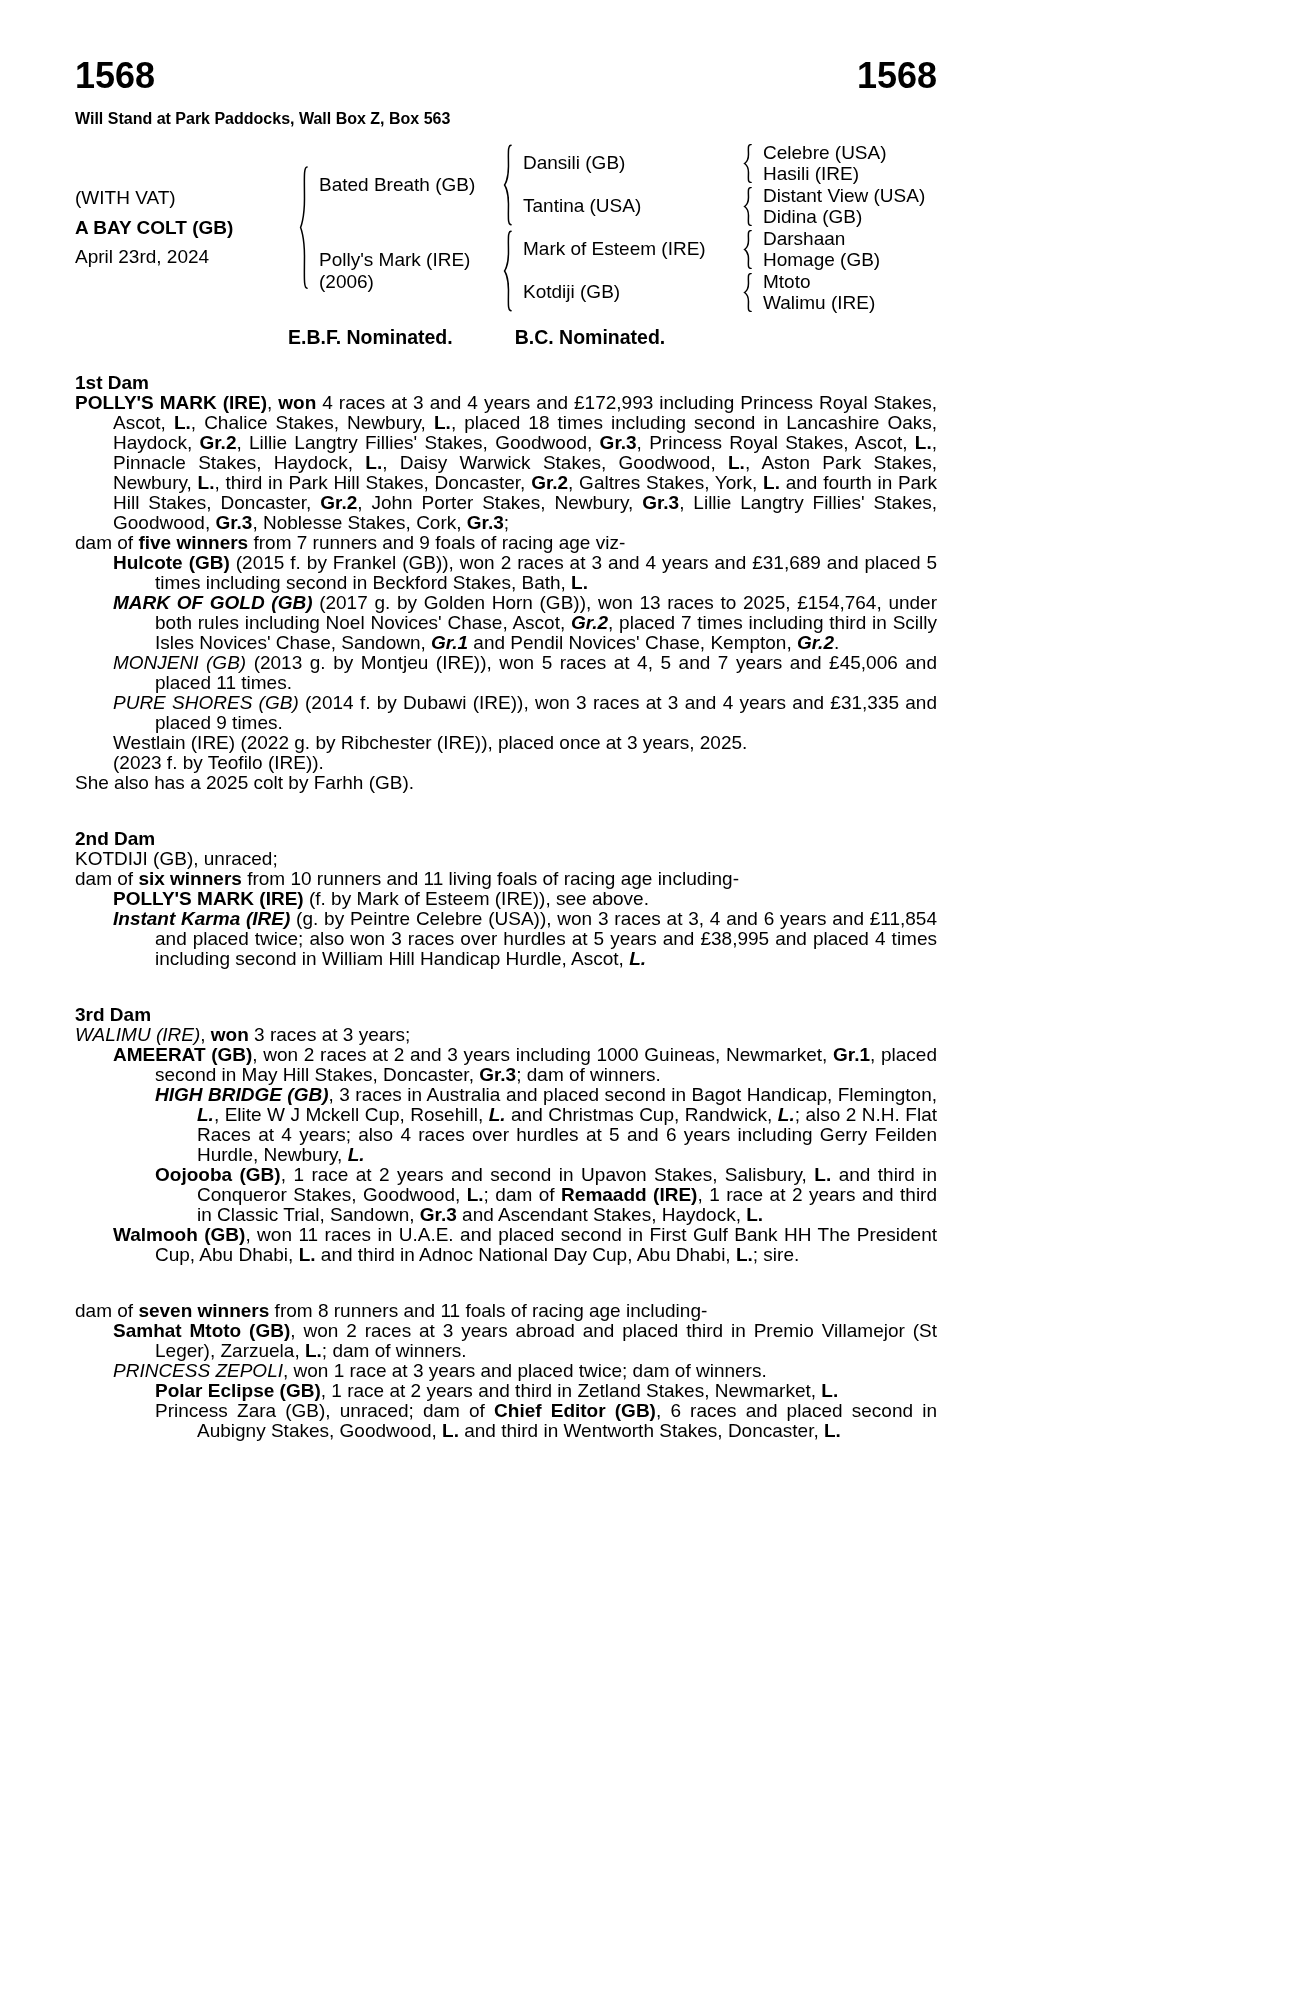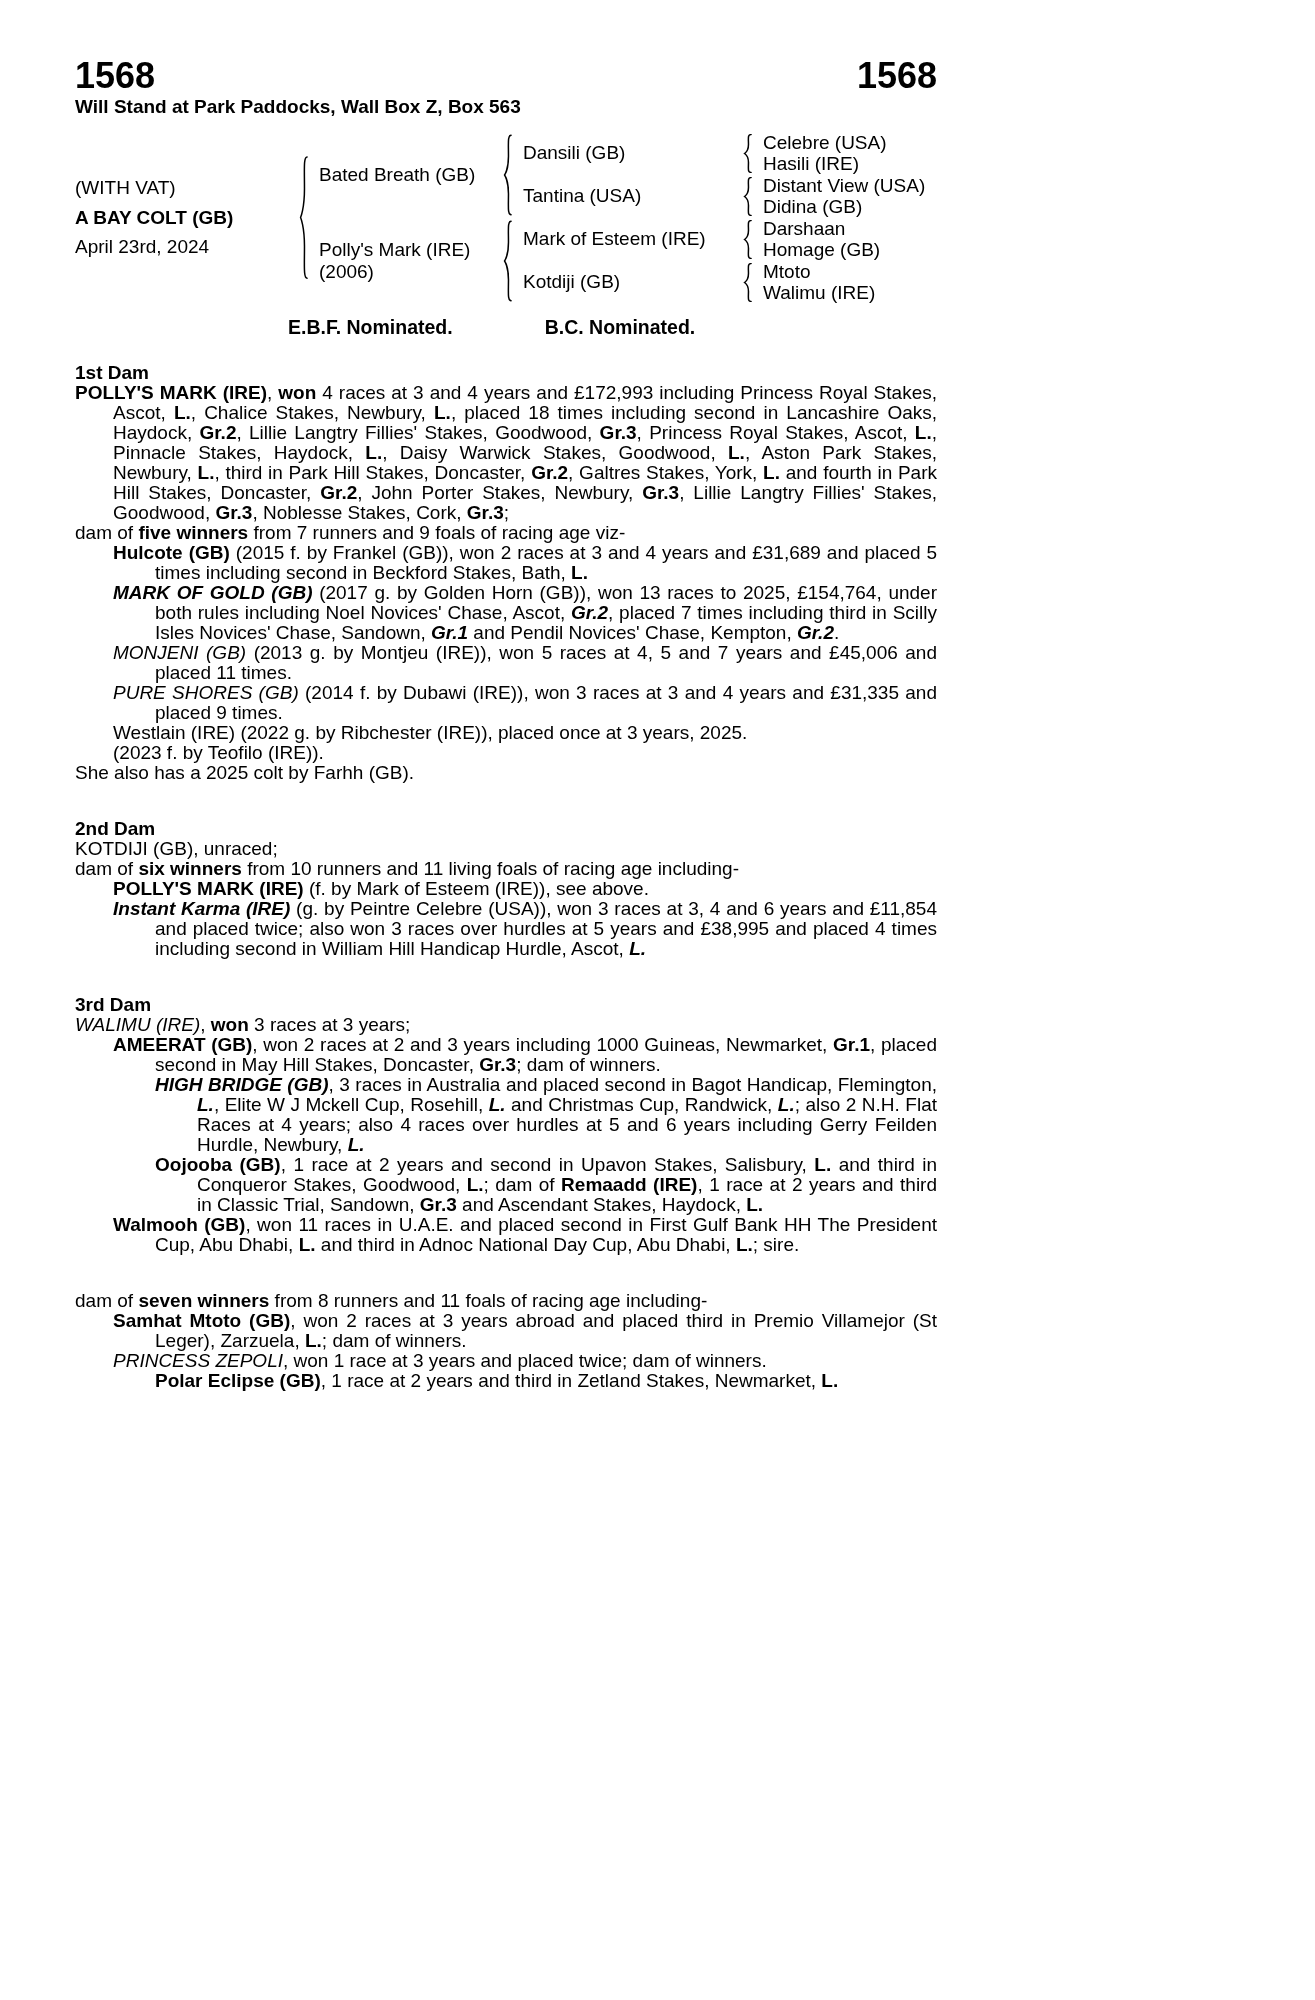--- a/index.html
+++ b/index.html
@@ -5,21 +5,21 @@
   html,body{margin:0;padding:0;}
   body{
     width:1315px;height:2000px;background:#ffffff;color:#000;
     font-family:"Liberation Sans","DejaVu Sans",sans-serif;
     overflow:hidden;
   }
   .page{width:862px;margin:0;padding:56px 0 0 75px;}
   .b{font-weight:bold;}
   .consignor{font-size:20px;font-weight:bold;font-style:italic;text-align:center;}
   .lot-row{display:flex;justify-content:space-between;font-size:36px;font-weight:bold;line-height:1.02;margin-top:2px;}
-  .stand-line{font-size:19px;font-weight:bold;margin-top:1px;}
+  .stand-line{font-size:16px;font-weight:bold;margin-top:15px;}
 
   
   .pedigree{
     display:grid;
     grid-template-columns:222px 22px 182px 22px 218px 22px 1fr;
     grid-template-rows:repeat(8,21.5px);
     margin-top:14px;font-size:19px;
   }
   .ped-cell{display:flex;align-items:center;line-height:21.5px;white-space:nowrap;}
   .colt-info{grid-area:1/1/9/2;flex-direction:column;align-items:flex-start;justify-content:center;gap:8px;}
@@ -36,21 +36,21 @@
   .sd-brace{grid-area:3/6/5/7;}
   .ds-brace{grid-area:5/6/7/7;}
   .dd-brace{grid-area:7/6/9/7;}
   .g1{grid-area:1/7/2/8;} .g2{grid-area:2/7/3/8;}
   .g3{grid-area:3/7/4/8;} .g4{grid-area:4/7/5/8;}
   .g5{grid-area:5/7/6/8;} .g6{grid-area:6/7/7/8;}
   .g7{grid-area:7/7/8/8;} .g8{grid-area:8/7/9/8;}
   .brace{justify-content:flex-start;}
   .brace svg{width:13px;height:calc(100% - 4px);}
 
-  .nominations{display:flex;gap:92px;padding-left:213px;margin-top:12px;font-size:19.5px;}
+  .nominations{display:flex;gap:62px;padding-left:213px;margin-top:12px;font-size:19.5px;}
 
   
   .body-text{margin-top:24px;font-size:19px;line-height:20px;text-align:justify;}
   .dam-heading{font-weight:bold;}
   .spacer{height:36px;}
   .para{}
   .ind0{padding-left:38px;text-indent:-38px;}
   .ind1{padding-left:80px;text-indent:-42px;}
   .ind2{padding-left:122px;text-indent:-42px;}
   .seg-b{font-weight:bold;}
@@ -169,15 +169,16 @@
       <div class="para ind0"><span class="seg-i">WALIMU (IRE)</span><span>, </span><span class="seg-b">won</span><span> 3 races at 3 years;</span></div>
       <div class="para ind1"><span class="seg-b">AMEERAT (GB)</span><span>, won 2 races at 2 and 3 years including 1000 Guineas, Newmarket, </span><span class="seg-b">Gr.1</span><span>, placed second in May Hill Stakes, Doncaster, </span><span class="seg-b">Gr.3</span><span>; dam of winners.</span></div>
       <div class="para ind2"><span class="seg-bi">HIGH BRIDGE (GB)</span><span>, 3 races in Australia and placed second in Bagot Handicap, Flemington, </span><span class="seg-bi">L.</span><span>, Elite W J Mckell Cup, Rosehill, </span><span class="seg-bi">L.</span><span> and Christmas Cup, Randwick, </span><span class="seg-bi">L.</span><span>; also 2 N.H. Flat Races at 4 years; also 4 races over hurdles at 5 and 6 years including Gerry Feilden Hurdle, Newbury, </span><span class="seg-bi">L.</span></div>
       <div class="para ind2"><span class="seg-b">Oojooba (GB)</span><span>, 1 race at 2 years and second in Upavon Stakes, Salisbury, </span><span class="seg-b">L.</span><span> and third in Conqueror Stakes, Goodwood, </span><span class="seg-b">L.</span><span>; dam of </span><span class="seg-b">Remaadd (IRE)</span><span>, 1 race at 2 years and third in Classic Trial, Sandown, </span><span class="seg-b">Gr.3</span><span> and Ascendant Stakes, Haydock, </span><span class="seg-b">L.</span></div>
       <div class="para ind1"><span class="seg-b">Walmooh (GB)</span><span>, won 11 races in U.A.E. and placed second in First Gulf Bank HH The President Cup, Abu Dhabi, </span><span class="seg-b">L.</span><span> and third in Adnoc National Day Cup, Abu Dhabi, </span><span class="seg-b">L.</span><span>; sire.</span></div>
       <div class="spacer"></div>
       <div class="para ind0"><span>dam of </span><span class="seg-b">seven winners</span><span> from 8 runners and 11 foals of racing age including-</span></div>
       <div class="para ind1"><span class="seg-b">Samhat Mtoto (GB)</span><span>, won 2 races at 3 years abroad and placed third in Premio Villamejor (St Leger), Zarzuela, </span><span class="seg-b">L.</span><span>; dam of winners.</span></div>
       <div class="para ind1"><span class="seg-i">PRINCESS ZEPOLI</span><span>, won 1 race at 3 years and placed twice; dam of winners.</span></div>
       <div class="para ind2"><span class="seg-b">Polar Eclipse (GB)</span><span>, 1 race at 2 years and third in Zetland Stakes, Newmarket, </span><span class="seg-b">L.</span></div>
+      <div class="para ind2"><span>Princess Zara (GB), unraced; dam of </span><span class="seg-b">Chief Editor (GB)</span><span>, 6 races and placed second in Aubigny Stakes, Goodwood, </span><span class="seg-b">L.</span><span> and third in Wentworth Stakes, Doncaster, </span><span class="seg-b">L.</span></div>
     </div>
 
 </div>
 
 </body></html>

